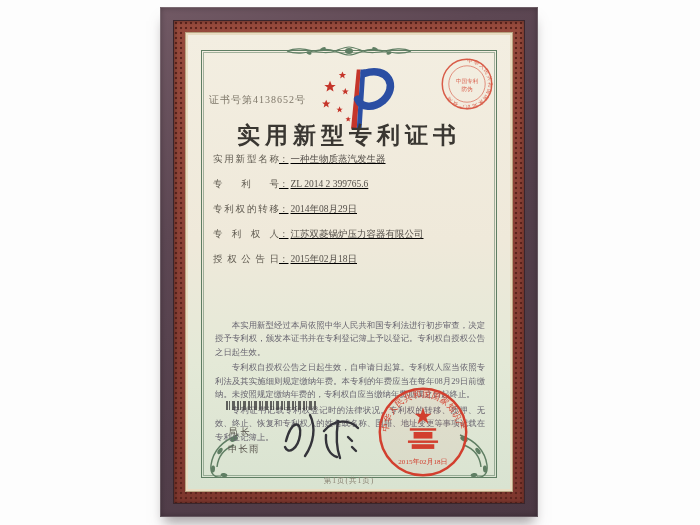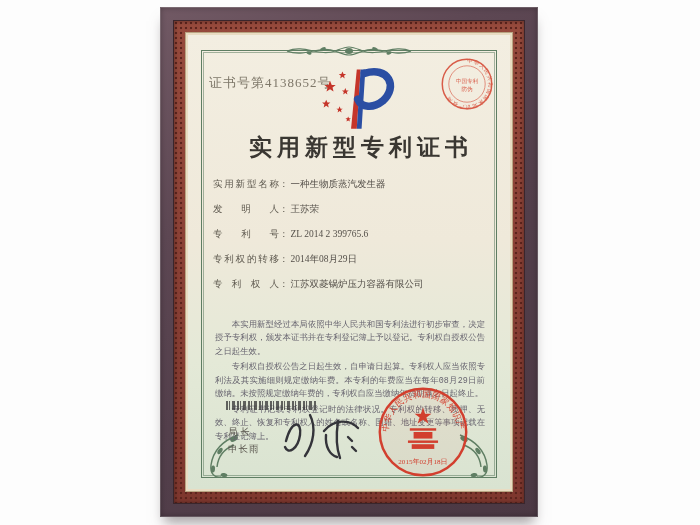--- a/index.html
+++ b/index.html
@@ -40,43 +40,43 @@
   }
   .inner-border{position:absolute;inset:15px 13px 11px;border:1px solid #5f7e63;}
   .inner-border::after{content:"";position:absolute;inset:1px;border:1px solid rgba(95,126,99,.55);}
 
   .ornament-top{position:absolute;top:7px;left:50%;transform:translateX(-50%);}
   .corner-flourish{position:absolute;width:38px;height:50px;}
   .corner-flourish.left{left:16px;top:396px;}
   .corner-flourish.right{right:16px;top:396px;transform:scaleX(-1);}
 
   .cert-no{
-    position:absolute;left:21px;top:39px;font-size:13px;color:#7e7769;letter-spacing:1px;
+    position:absolute;left:21px;top:58px;font-size:10px;color:#7e7769;letter-spacing:1px;
   }
 
   .stamp-corner{position:absolute;left:251px;top:21px;width:56px;height:56px;opacity:.92;}
   .logo{position:absolute;left:116px;top:25px;width:96px;height:86px;}
 
   .title{
-    position:absolute;left:0;top:85px;width:100%;margin:12px;text-align:center;
+    position:absolute;left:0;top:85px;width:100%;margin:0;text-align:center;
     font-size:23px;font-weight:700;color:#3a3732;letter-spacing:5px;
     font-family:"Liberation Serif","DejaVu Serif",serif;
   }
 
-  .fields{position:absolute;left:25px;top:143px;width:276px;}
+  .fields{position:absolute;left:25px;top:118px;width:276px;text-decoration:underline;}
   .field-row{height:13px;margin-bottom:12px;font-size:9.5px;color:#5e594f;white-space:nowrap;}
   .field-row.gap{margin-top:7px;}
   .field-row .lbl{display:inline-block;width:66px;text-align:justify;text-align-last:justify;}
   .field-row .colon{margin-right:2px;}
   .field-row .val{color:#55504a;}
 
   .body-text{position:absolute;left:27px;top:284px;width:270px;}
   .body-text p{
     margin:0 0 2px 0;font-size:8.4px;line-height:1.6;color:#686570;
-    text-indent:2em;text-align:justify;font-family:Liberation Mono, monospace;
+    text-indent:2em;text-align:justify;
   }
 
   .barcode{
     position:absolute;left:38px;top:366px;width:90px;height:9px;opacity:.78;
     background:repeating-linear-gradient(90deg,#3b3b3b 0 2px,transparent 2px 3px,
                #3b3b3b 3px 4px,transparent 4px 6px,#3b3b3b 6px 9px,transparent 9px 11px);
   }
 
   .sig-title{position:absolute;left:40px;top:391px;font-size:9.5px;color:#5a564e;letter-spacing:3px;font-family:Liberation Mono, monospace;}
   .sig-printed{position:absolute;left:40px;top:408px;font-size:9.5px;color:#5a564e;letter-spacing:1px;}
@@ -179,30 +179,30 @@
             </svg>
           </div>
 
           <h1 class="title">实用新型专利证书</h1>
 
           <div class="fields">
             <div class="field-row">
               <span class="lbl">实用新型名称</span><span class="colon">：</span><span class="val">一种生物质蒸汽发生器</span>
             </div>
             <div class="field-row">
-              <span class="lbl">发明人</span><span class="colon">：</span><span class="val">王苏荣</span>
-            </div>
-            <div class="field-row">
               <span class="lbl">专利号</span><span class="colon">：</span><span class="val">ZL 2014 2 399765.6</span>
             </div>
             <div class="field-row">
               <span class="lbl">专利权的转移</span><span class="colon">：</span><span class="val">2014年08月29日</span>
             </div>
             <div class="field-row">
               <span class="lbl">专利权人</span><span class="colon">：</span><span class="val">江苏双菱锅炉压力容器有限公司</span>
+            </div>
+            <div class="field-row gap">
+              <span class="lbl">授权公告日</span><span class="colon">：</span><span class="val">2015年02月18日</span>
             </div>
           </div>
 
           <div class="body-text">
             <p>本实用新型经过本局依照中华人民共和国专利法进行初步审查，决定授予专利权，颁发本证书并在专利登记簿上予以登记。专利权自授权公告之日起生效。</p>
             <p>专利权自授权公告之日起生效，自申请日起算。专利权人应当依照专利法及其实施细则规定缴纳年费。本专利的年费应当在每年08月29日前缴纳。未按照规定缴纳年费的，专利权自应当缴纳年费期满之日起终止。</p>
             <p>专利证书记载专利权登记时的法律状况。专利权的转移、质押、无效、终止、恢复和专利权人的姓名或名称、国籍、地址变更等事项记载在专利登记簿上。</p>
           </div>
 
           <div class="barcode"></div>
@@ -236,18 +236,19 @@
                 <path d="M50,24 L52.2,30.5 L59,30.5 L53.6,34.5 L55.6,41 L50,37 L44.4,41 L46.4,34.5 L41,30.5 L47.8,30.5 Z"></path>
                 <rect x="36" y="46" width="28" height="2.6"></rect>
                 <rect x="40" y="50" width="20" height="7"></rect>
                 <rect x="34" y="59" width="32" height="2.6"></rect>
                 <rect x="38" y="63" width="24" height="5"></rect>
               </g>
               <text x="50" y="84" text-anchor="middle" font-size="7.5" fill="#d23f2e">2015年02月18日</text>
             </svg>
           </div>
 
+          <div class="page-footer">第1页(共1页)</div>
 
         </div>
       </div>
     </div>
   </div>
 </div>
 
 </body></html>

